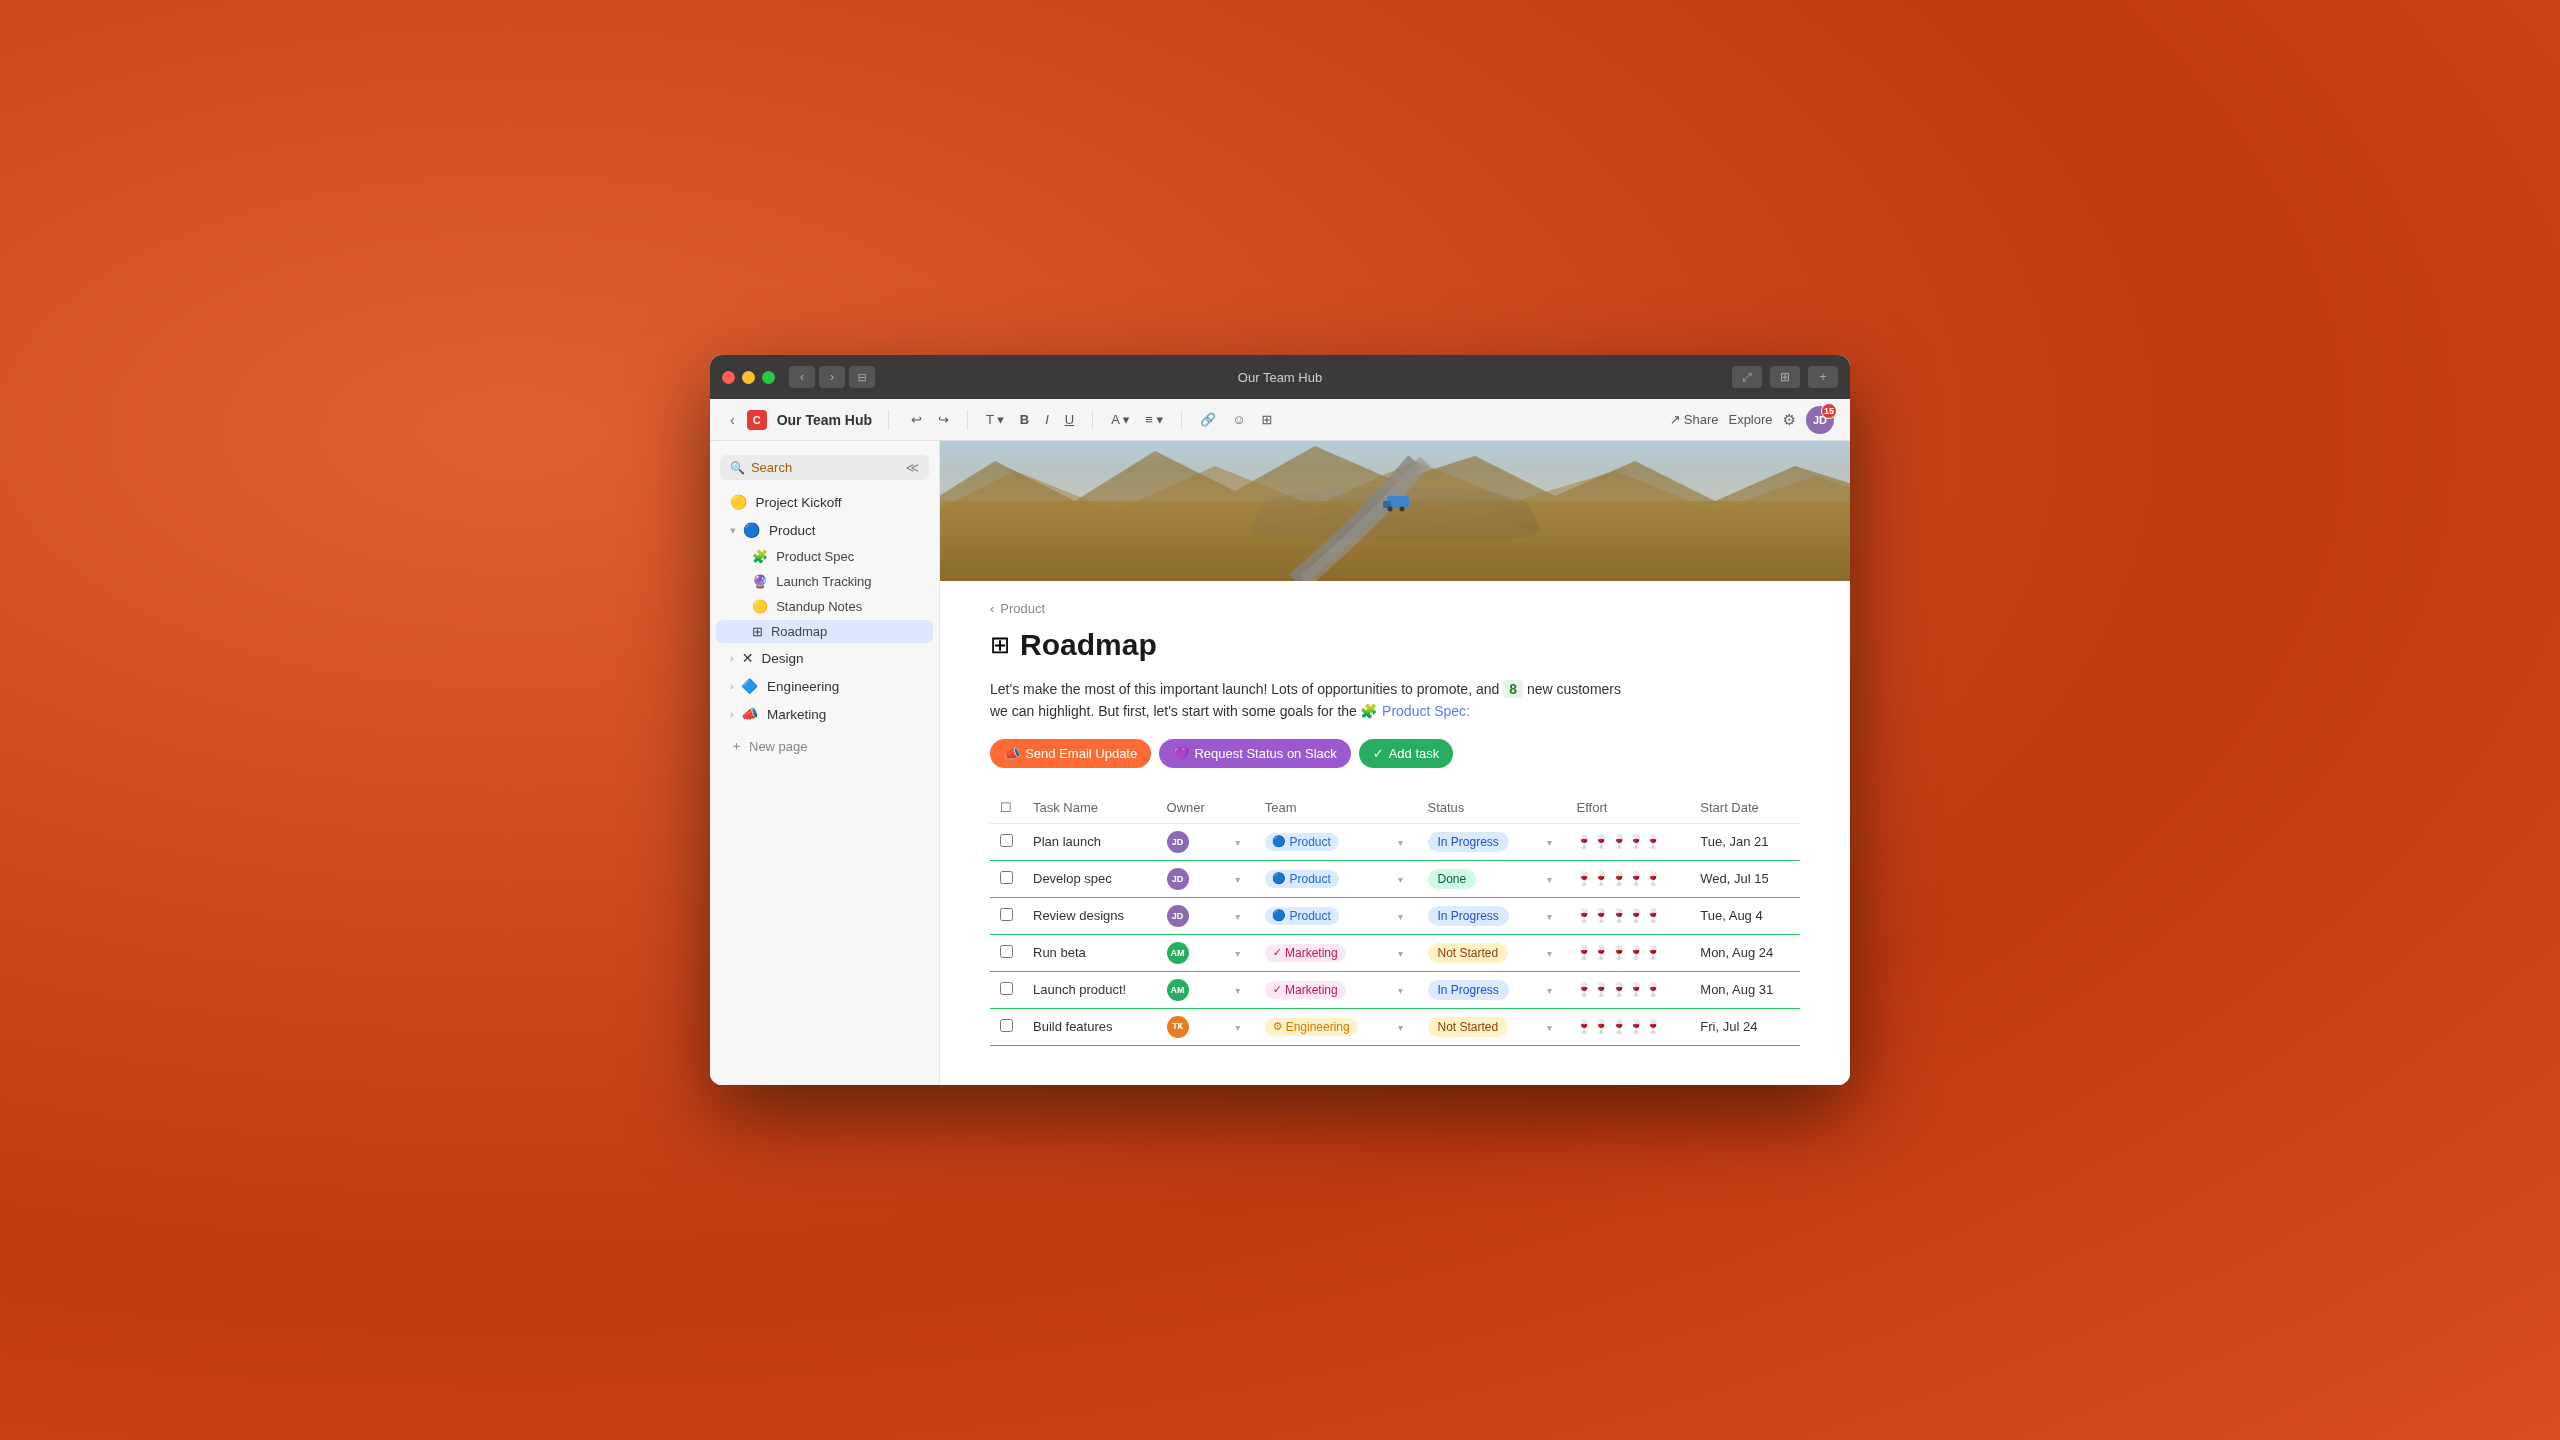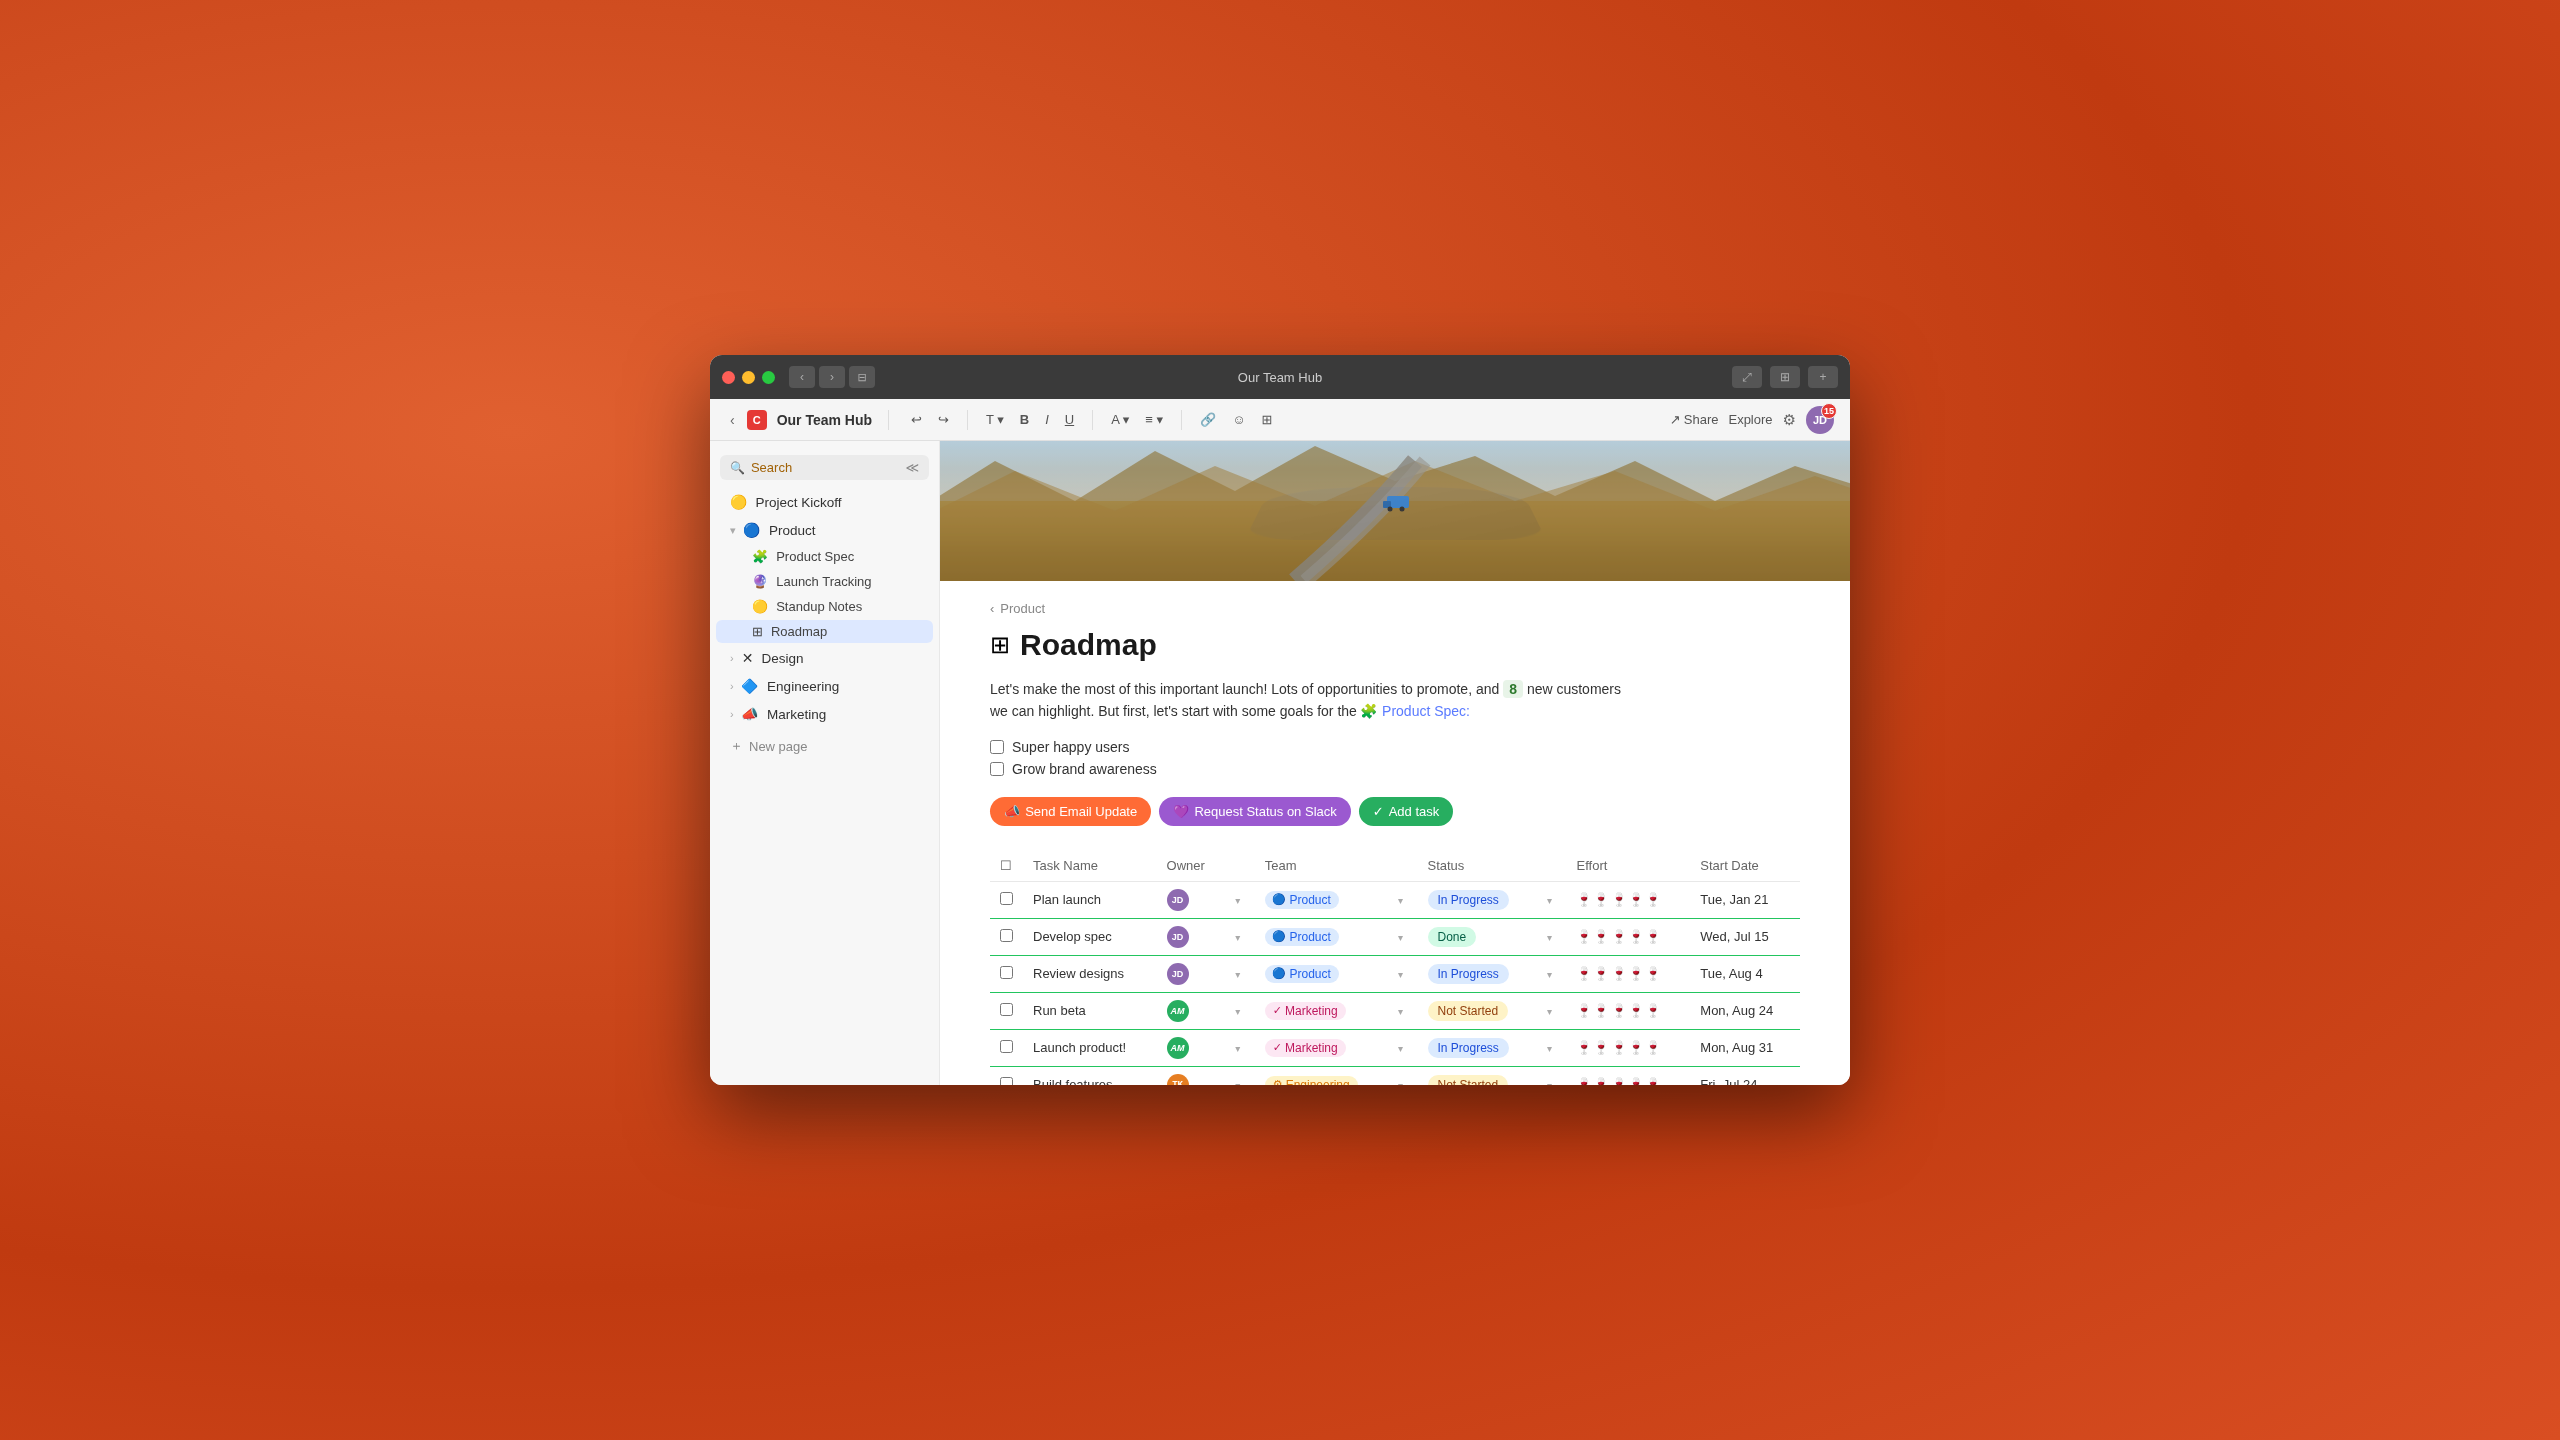--- a/index.html
+++ b/index.html
@@ -435,21 +435,21 @@
     .owner-avatar {
       width: 22px; height: 22px;
       border-radius: 50%;
       background: #8e6ab0;
       display: flex; align-items: center; justify-content: center;
       color: white;
       font-size: 9px;
       font-weight: bold;
       flex-shrink: 0;
     }
-    .owner-avatar.green { background: #27ae60; font-style: italic; }
+    .owner-avatar.green { background: #27ae60; }
     .owner-avatar.orange { background: #e67e22; font-family: Liberation Mono, monospace; }
     .drop-arrow {
       color: #aaa;
       font-size: 10px;
       cursor: pointer;
     }
     .team-badge {
       padding: 2px 8px;
       border-radius: 10px;
       font-size: 12px;
@@ -655,30 +655,20 @@
 
         <div class="description">
           <span>Let's make the most of this important launch! Lots of opportunities to promote, and</span>
           <span class="highlight-num">8</span>
           <span>new customers</span>
           <br>
           <span>we can highlight. But first, let's start with some goals for the 🧩</span>
           <a class="product-spec-link">Product Spec:</a>
         </div>
 
-        <div class="checklist">
-          <div class="checklist-item">
-            <input type="checkbox" style="">
-            <span>Super happy users</span>
-          </div>
-          <div class="checklist-item">
-            <input type="checkbox" style="">
-            <span>Grow brand awareness</span>
-          </div>
-        </div>
 
         <div class="action-buttons">
           <button class="action-btn btn-orange">
             <span>📣</span>
             <span>Send Email Update</span>
           </button>
           <button class="action-btn btn-purple">
             <span>💜</span>
             <span>Request Status on Slack</span>
           </button>

